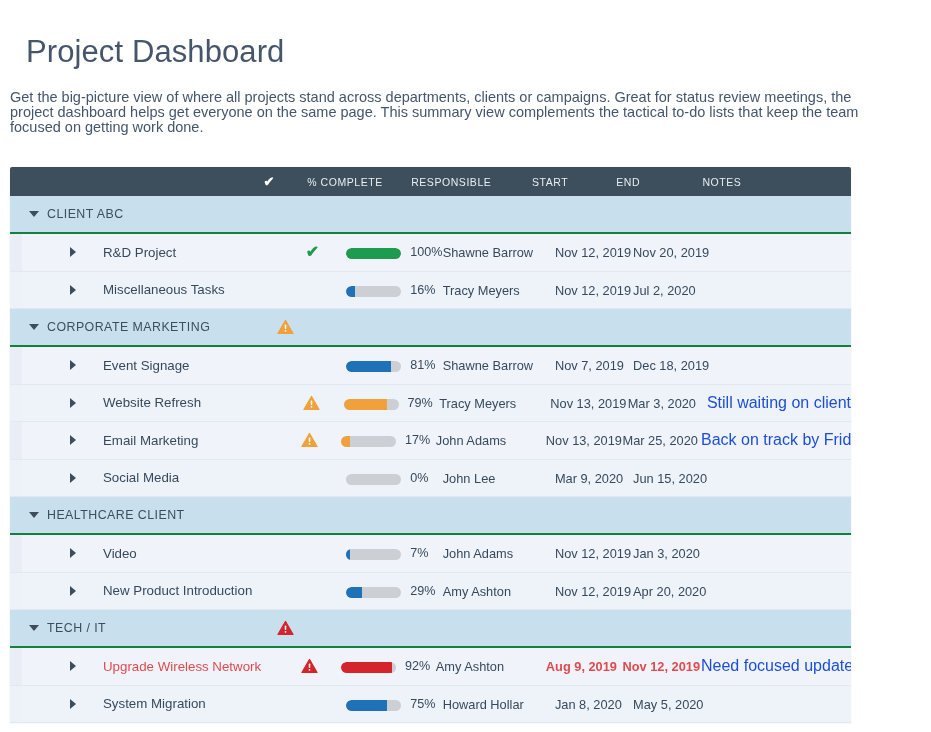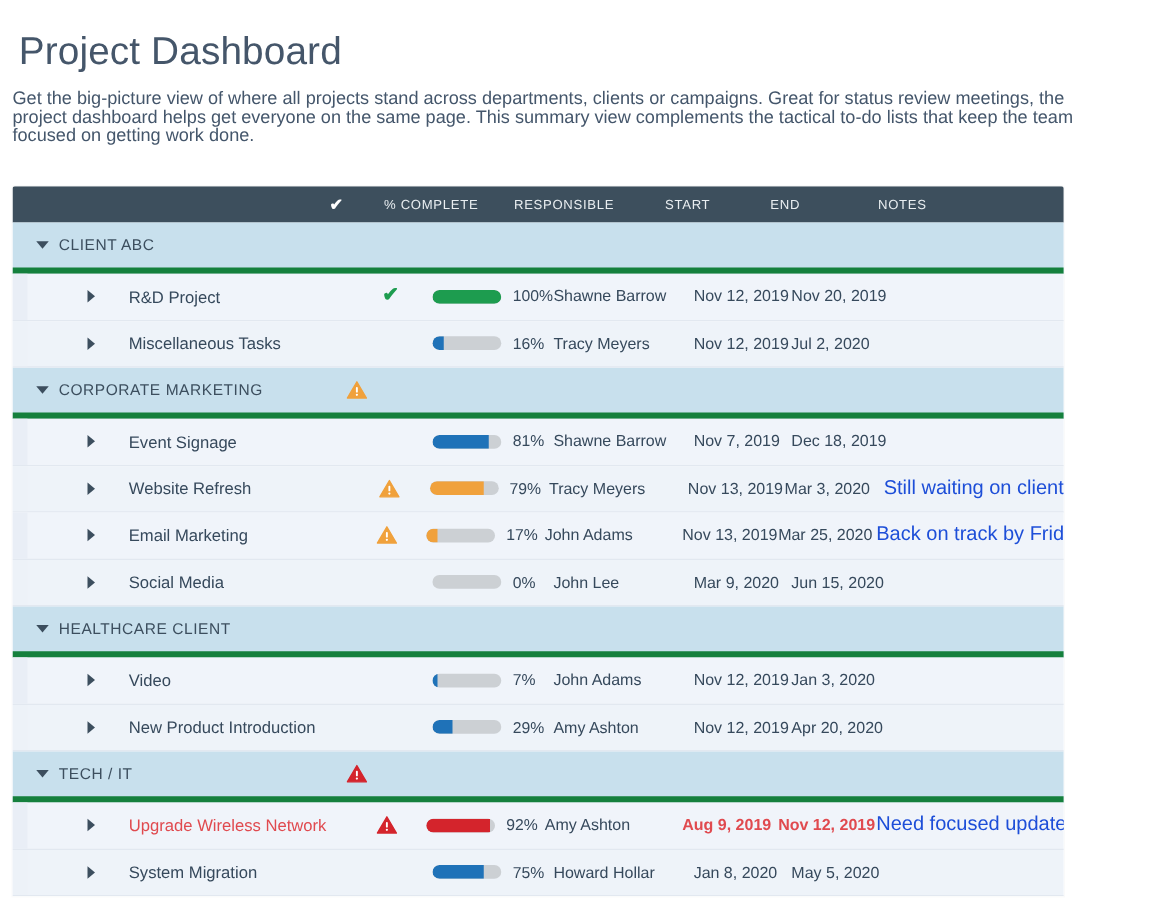--- a/index.html
+++ b/index.html
@@ -15,21 +15,21 @@
     overflow: hidden;
   }
 
   .page { padding: 0 0 0 10px; }
 
   .page-title {
     font-size: 31px;
     font-weight: 400;
     color: #45566a;
     letter-spacing: 0.1px;
-    margin: 5px;
+    margin: 16px;
     padding-top: 14px;
     line-height: 44px;
   }
 
   .page-desc {
     font-size: 14.5px;
     line-height: 15px;
     color: #44566b;
     margin: 9px 0 0 0;
     max-width: 862px;
@@ -75,27 +75,27 @@
     width: 12px;
     background: #e9eef6;
   }
   .row.alt::before { background: #edf2f8; }
 
   .group-row {
     display: flex;
     align-items: center;
     height: 36px;
     background: #c8e0ed;
-    border-bottom: 5px solid #15803d;
+    border-bottom: 2px solid #15803d;
   }
 
   
   .c-name   { width: 252px; padding-left: 0; display: flex; align-items: center; gap: 18px; }
   .c-check  { width: 44px;  display: flex; align-items: center; justify-content: flex-start; padding-left: 4px;}
-  .c-prog   { width: 105px; display: flex; align-items: center; }
+  .c-prog   { width: 105px; display: flex; align-items: flex-end; }
   .c-resp   { width: 122px; }
   .c-start  { width: 85px; }
   .c-end    { width: 87px; }
   .c-notes  { width: 150px; }
 
   .hdr-name  { width: 252px; }
   .hdr-check { width: 44px; padding-left: 4px;}
   .hdr-prog  { width: 105px; }
   .hdr-resp  { width: 122px; }
   .hdr-start { width: 85px; }

